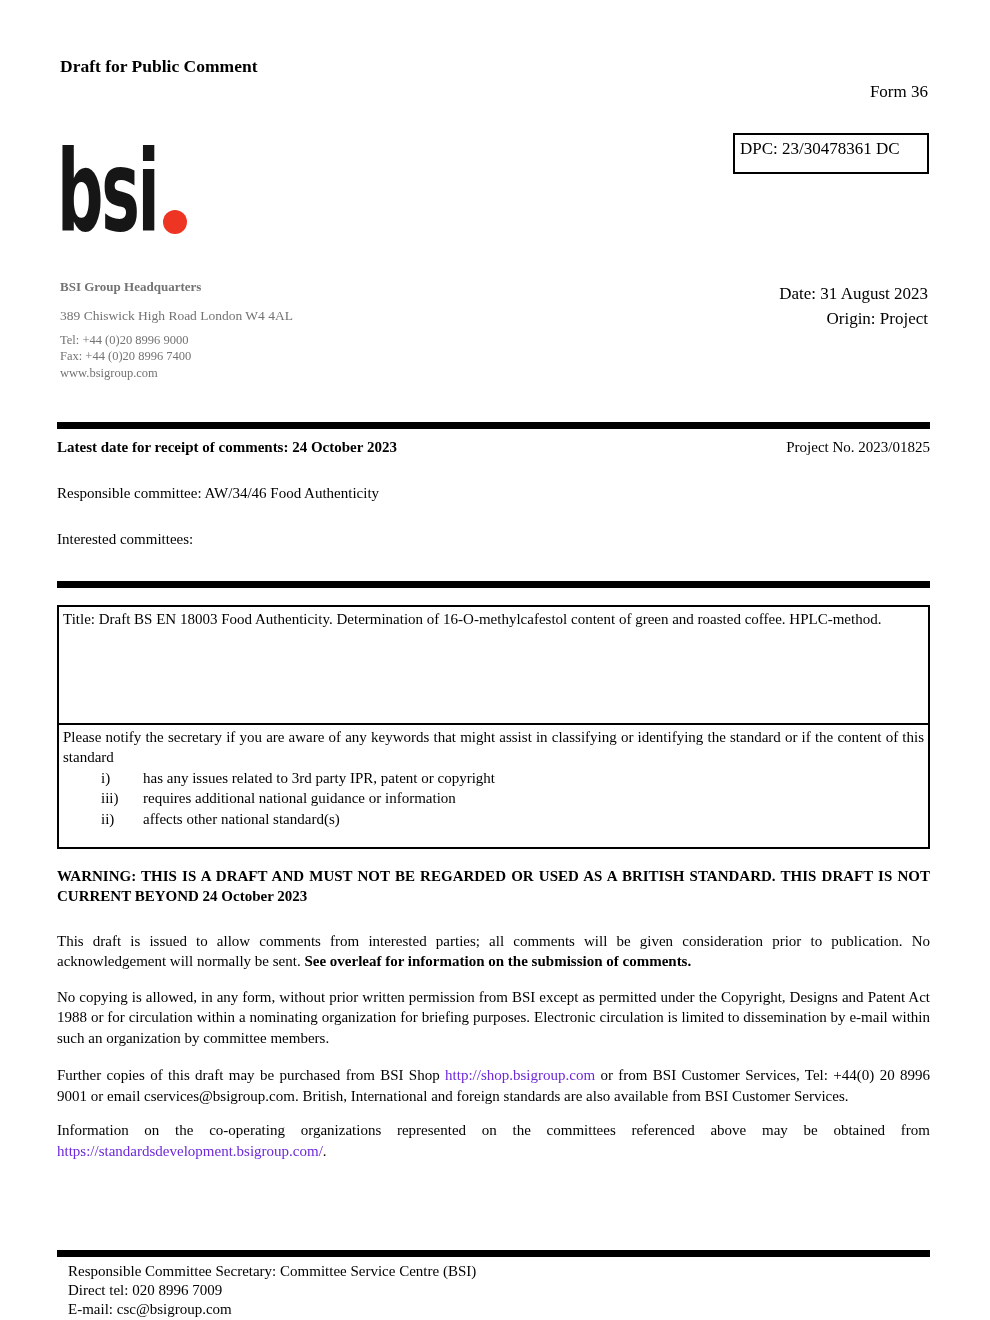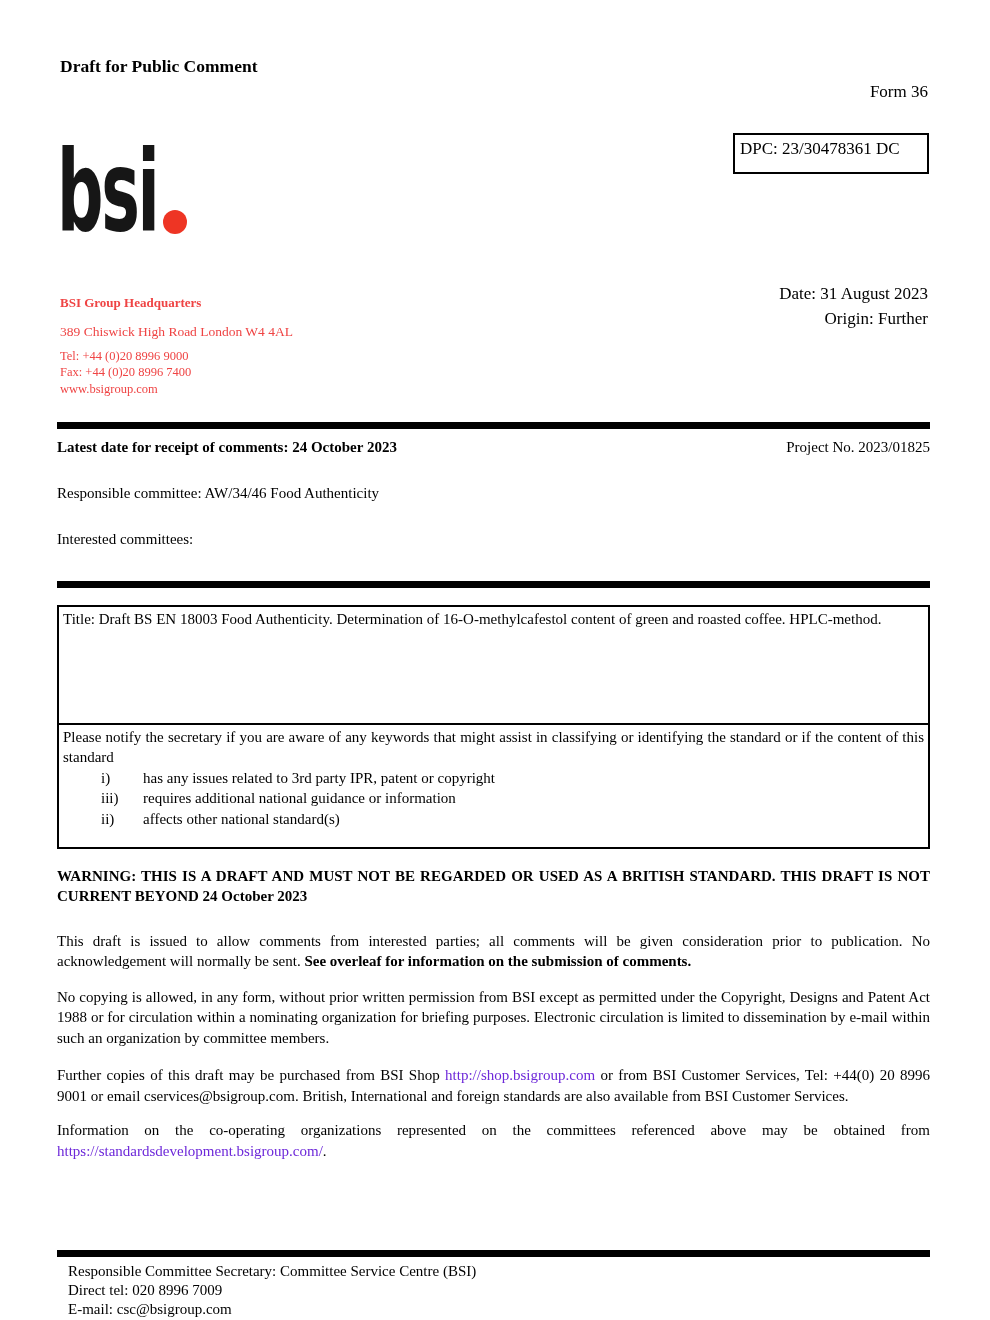--- a/index.html
+++ b/index.html
@@ -22,21 +22,21 @@
   .logo-text {
     display:inline-block; font-family:"DejaVu Sans", sans-serif; font-weight:bold;
     font-size:112px; line-height:1.1; letter-spacing:-4px; color:#161616;
     transform:scaleX(0.58); transform-origin:0 0;
   }
   .logo-dot {
     position:absolute; left:106px; top:80px; width:24px; height:24px;
     border-radius:50%; background:#ee3524;
   }
 
-  .address { position:absolute; left:60px; top:247px; font-size:13px; color:#ef4444; }
+  .address { position:absolute; left:60px; top:231px; font-size:13px; color:#737373; }
   .addr-title  { font-weight:bold; font-size:13px; line-height:16px; margin-bottom:13px; }
   .addr-street { font-size:13.5px; line-height:16px; margin-bottom:8px; }
   .addr-line   { font-size:12.5px; line-height:16.3px; }
 
   .meta { position:absolute; right:62px; top:233px; text-align:right; font-size:17px; line-height:25px; }
 
   
   .flow { position:absolute; left:57px; top:374px; width:873px; font-size:15px; line-height:20.5px; }
   .rule { height:7px; background:#000; }
   .rule-mid { margin-top:31px; }
@@ -85,21 +85,21 @@
   <div class="address">
     <div class="addr-title">BSI Group Headquarters</div>
     <div class="addr-street">389 Chiswick High Road London W4 4AL</div>
     <div class="addr-line">Tel: +44 (0)20 8996 9000</div>
     <div class="addr-line">Fax: +44 (0)20 8996 7400</div>
     <div class="addr-line">www.bsigroup.com</div>
   </div>
 
   <div class="meta">
     <div>Date: 31 August 2023</div>
-    <div>Origin: Further</div>
+    <div>Origin: Project</div>
   </div>
 
   <div class="flow">
 
     <div class="rule"></div>
 
     <div class="row-latest">
       <span class="bold">Latest date for receipt of comments: 24 October 2023</span>
       <span>Project No. 2023/01825</span>
     </div>

